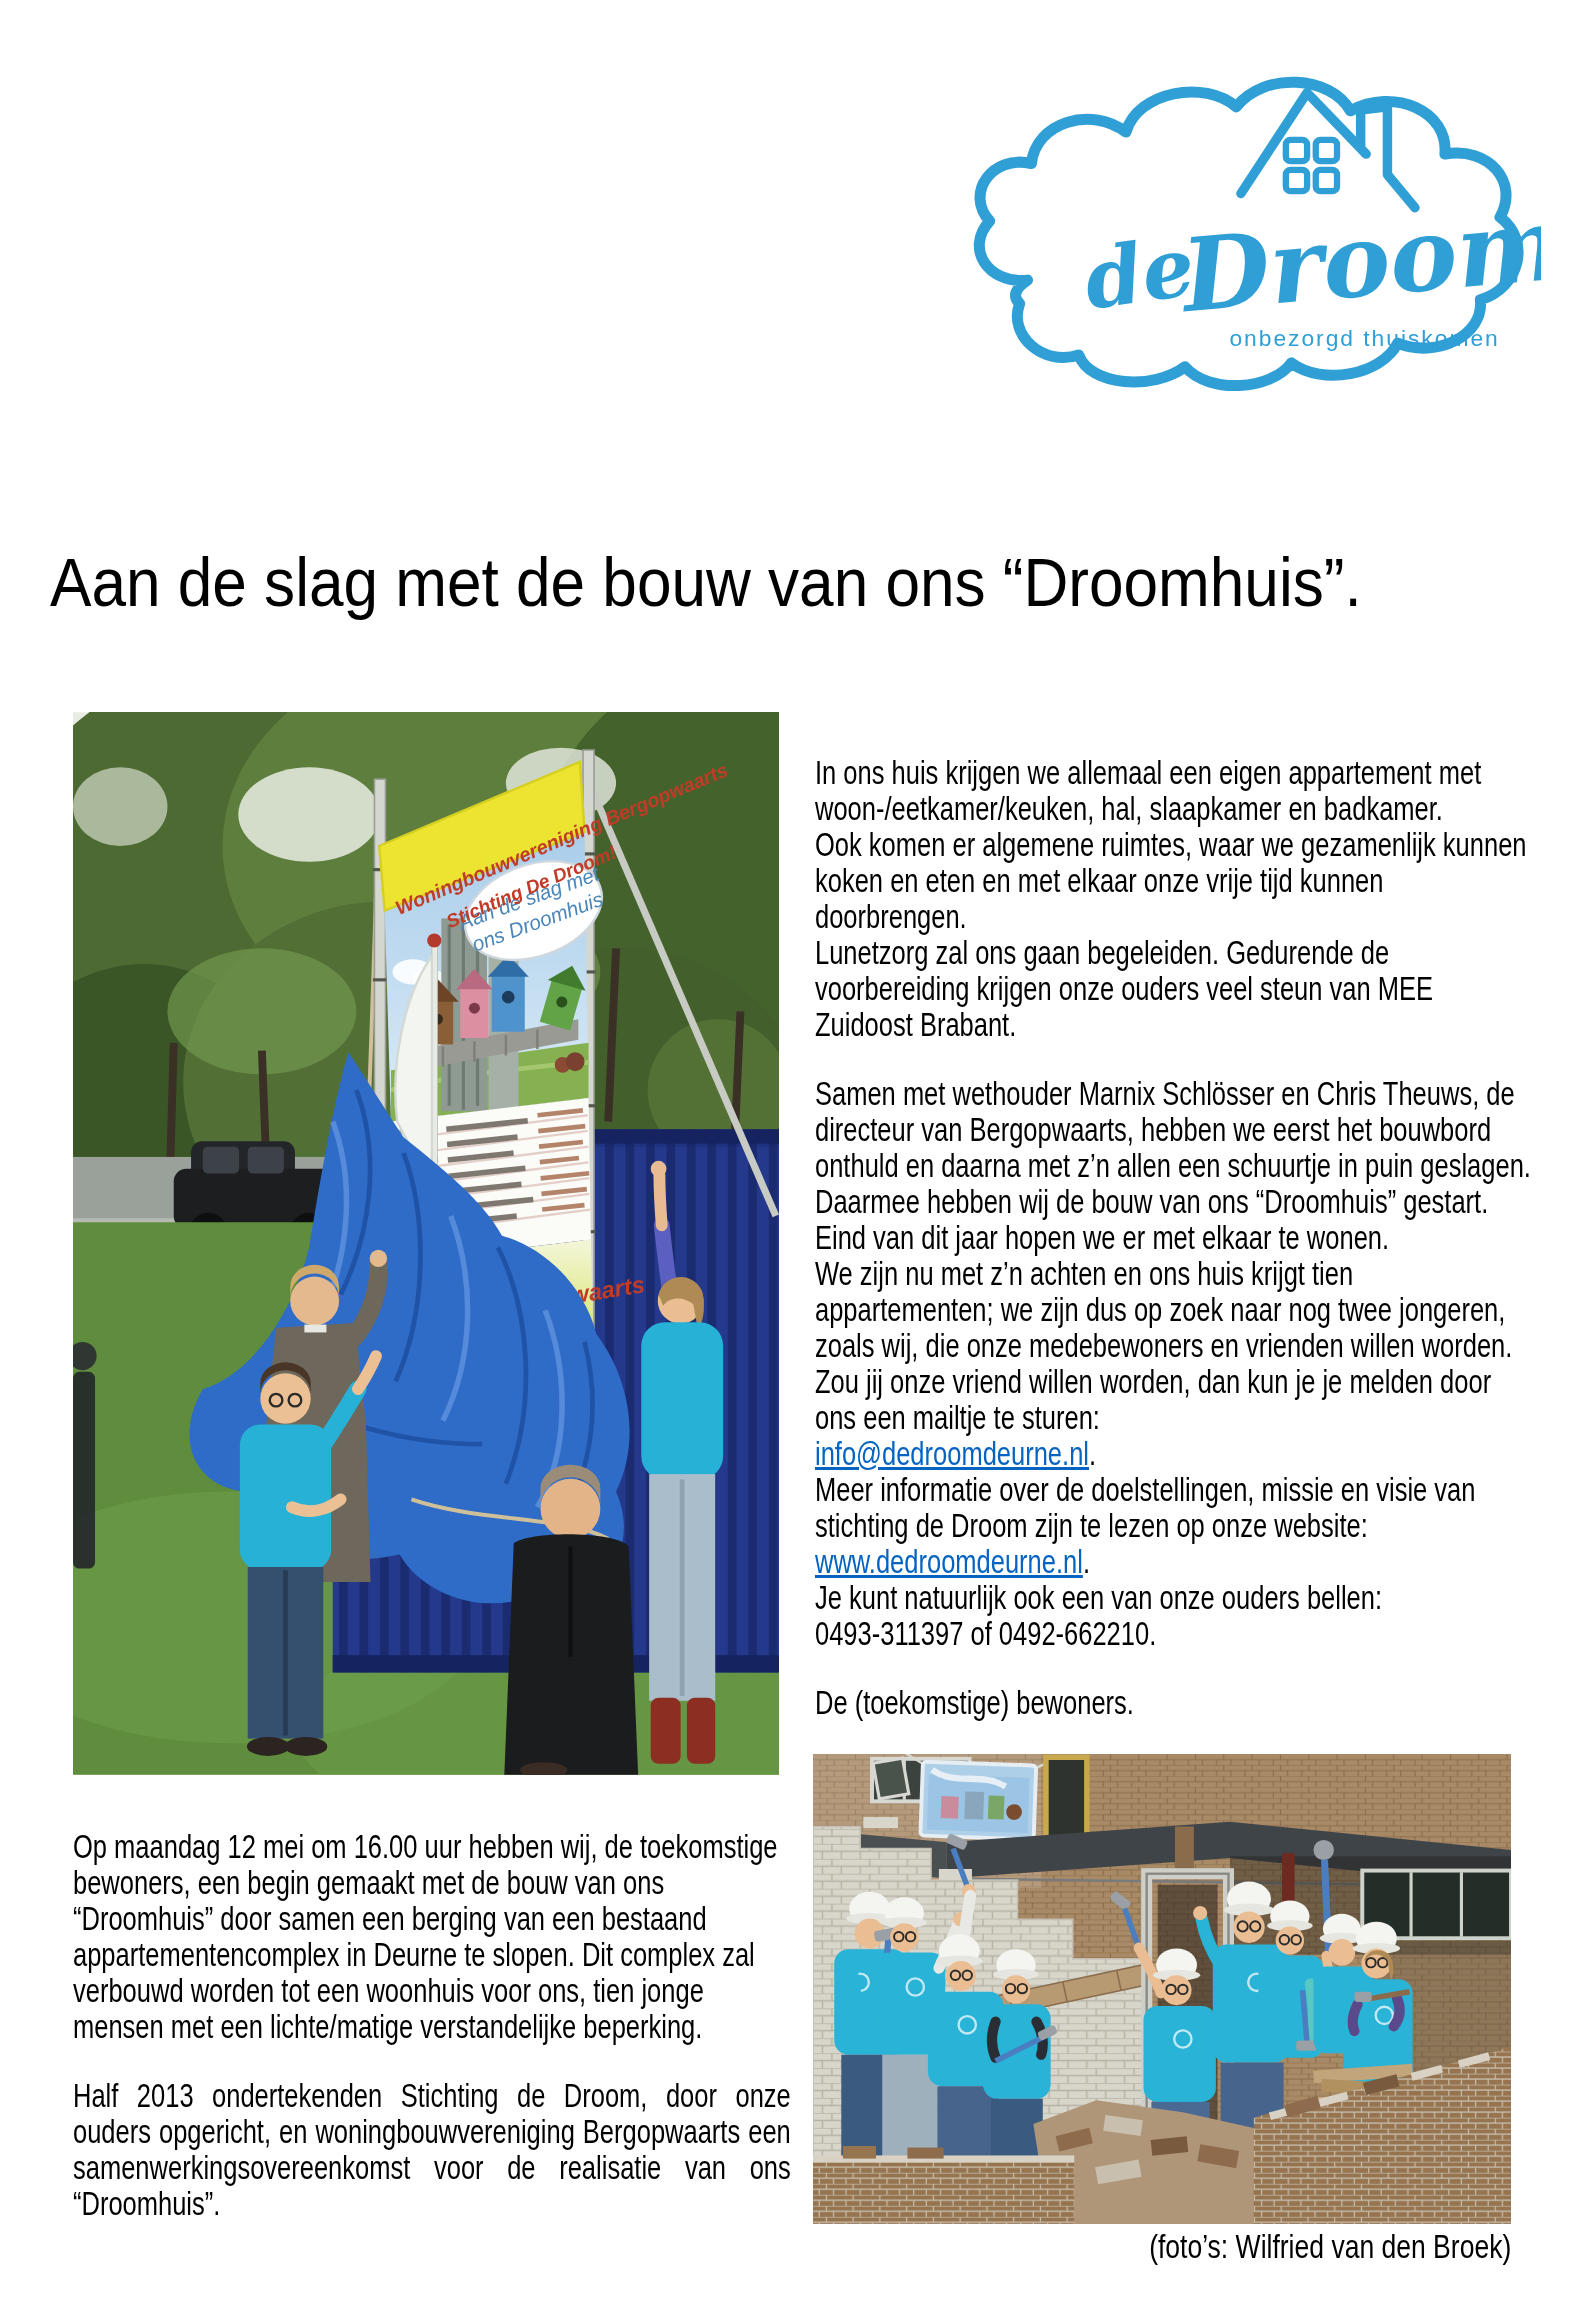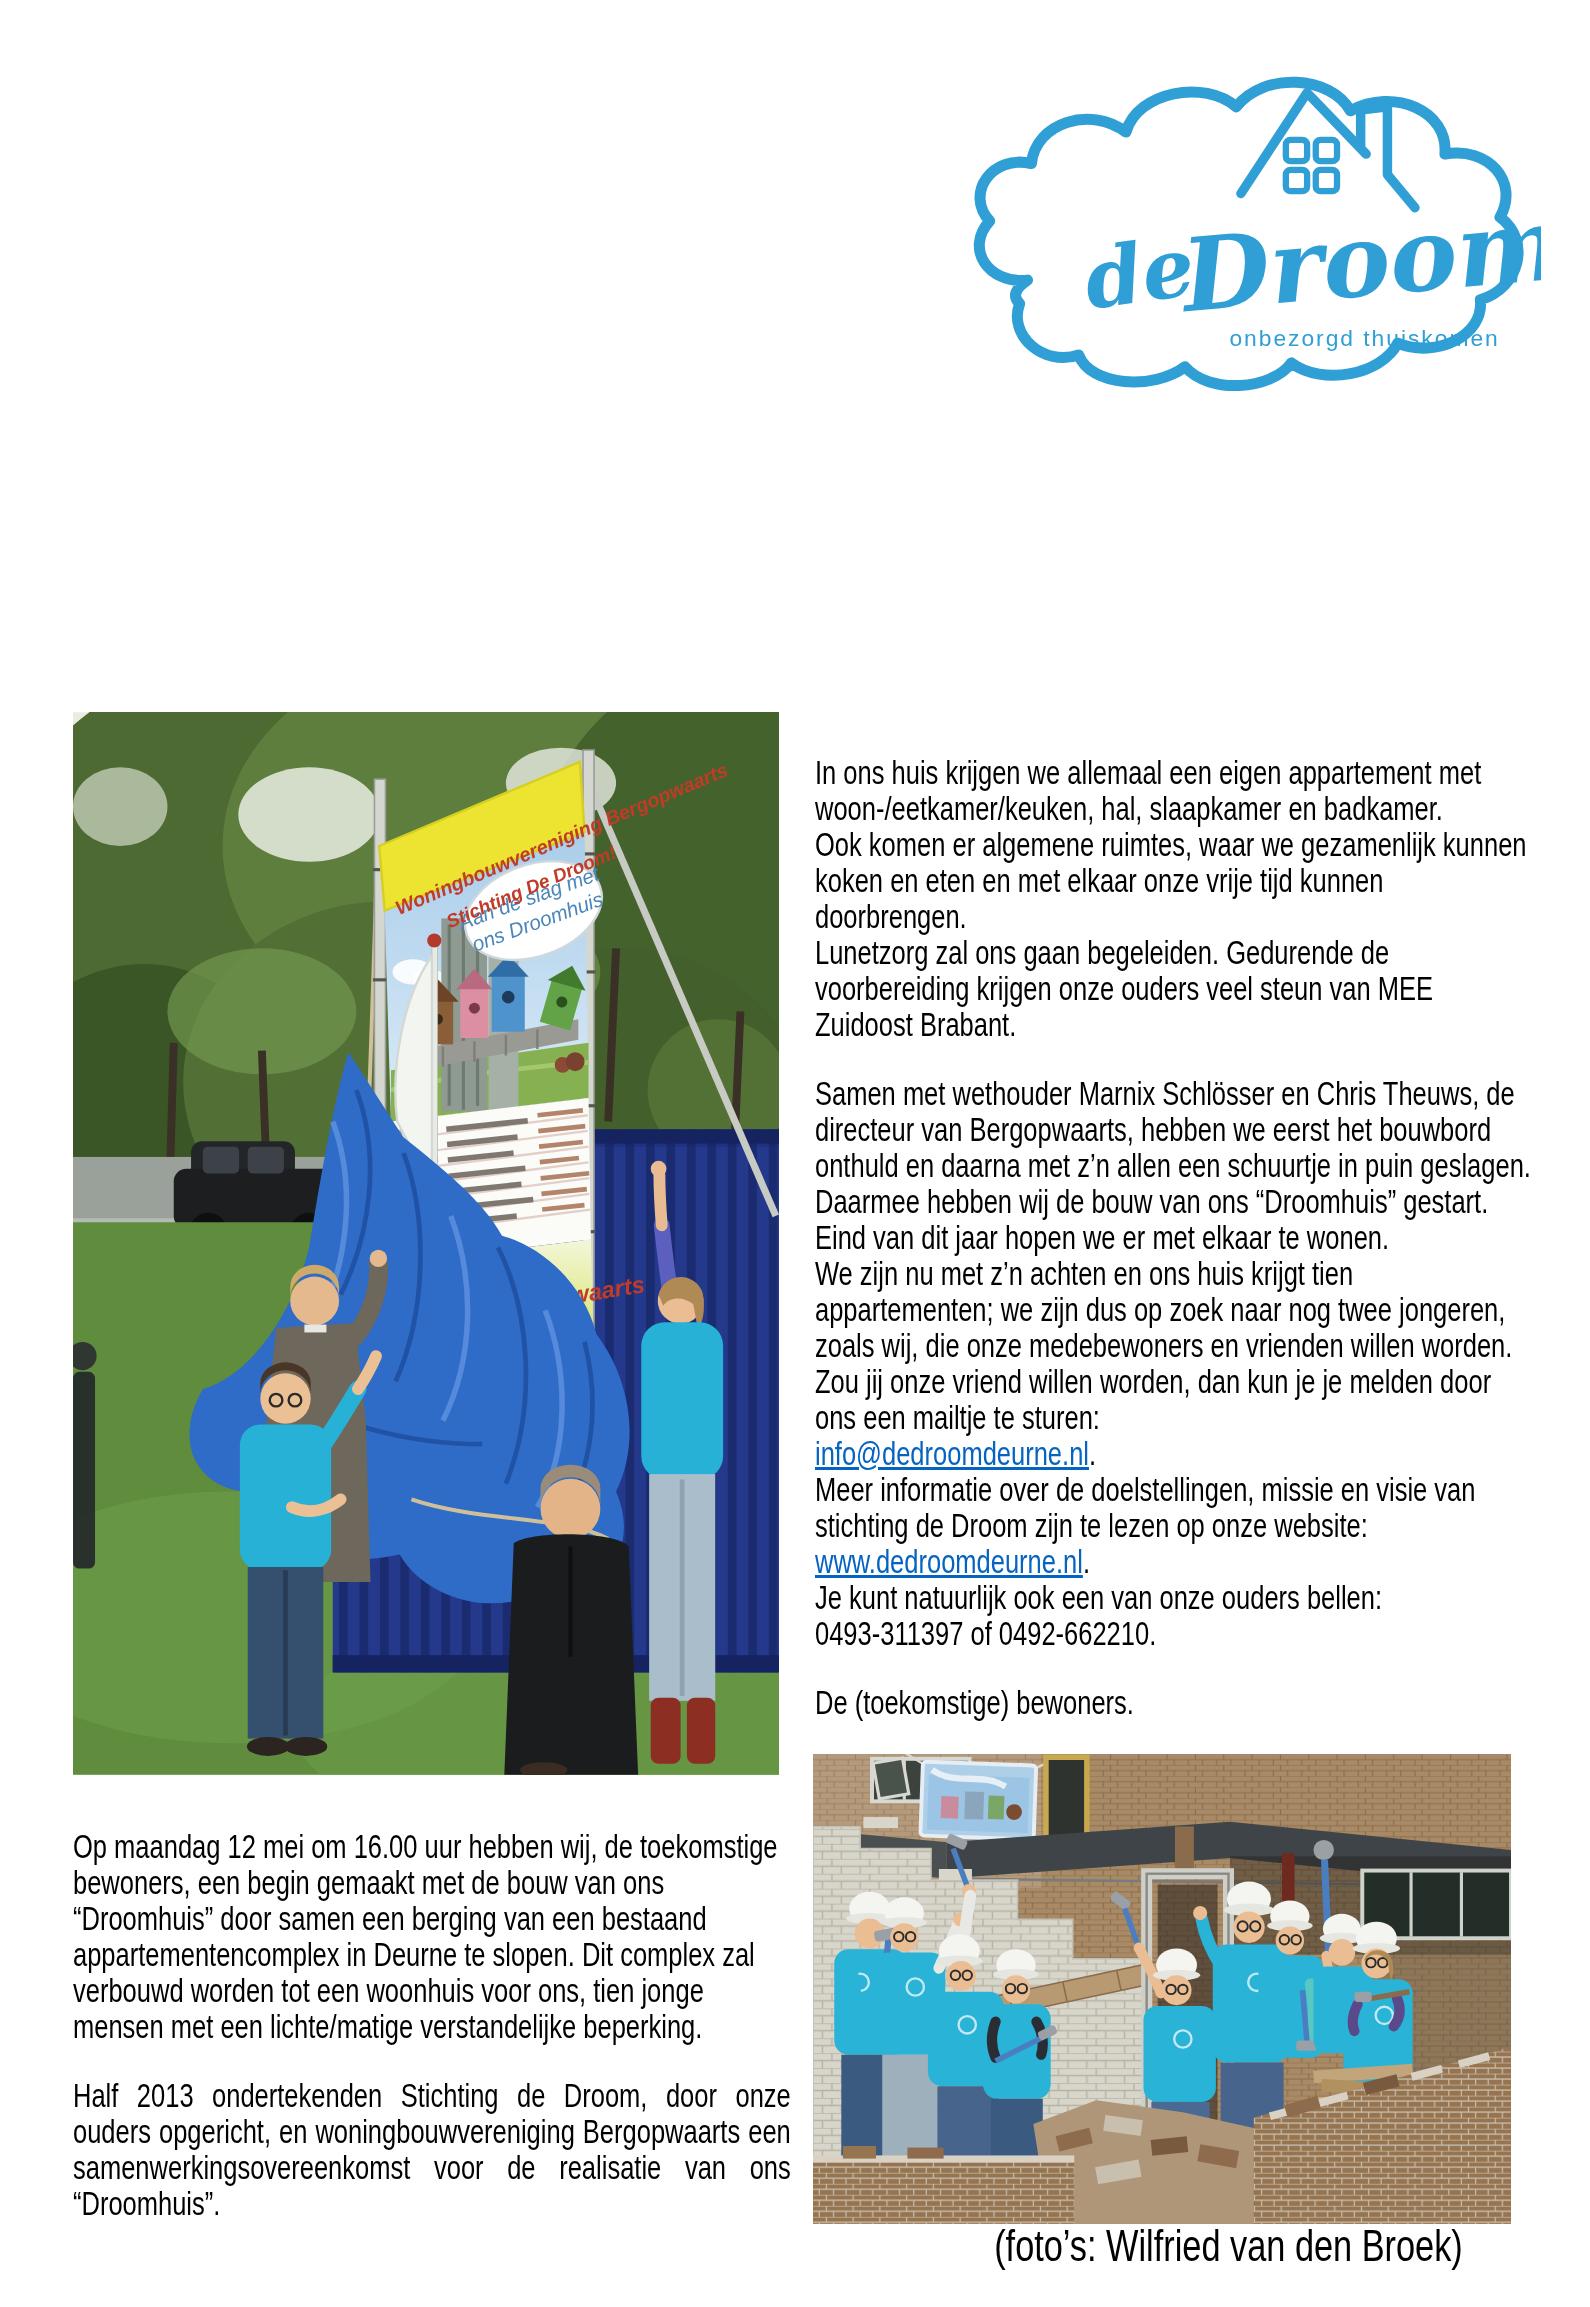--- a/index.html
+++ b/index.html
@@ -22,21 +22,21 @@
   a.doclink{color:#0563c1;text-decoration:underline;}
 
   .col-left-text{position:absolute;left:73px;top:1828px;width:718px;}
   .col-right-text{position:absolute;left:815px;top:754px;width:718px;}
 
   .photo-left{position:absolute;left:73px;top:712px;width:706px;height:1063px;overflow:hidden;}
   .photo-right{position:absolute;left:813px;top:1754px;width:698px;height:470px;overflow:hidden;}
   figure{margin:0;}
   svg{display:block;}
 
-  .caption{position:absolute;left:813px;top:2228px;width:698px;text-align:center;font-size:44px;line-height:36px;}
+  .caption{position:absolute;left:813px;top:2228px;width:698px;text-align:right;font-size:34px;line-height:36px;}
   .cond-r{display:inline-block;transform:scaleX(.78);transform-origin:100% 0;}
 </style>
 </head>
 <body>
 
 <div class="page">
 
   <div class="logo">
     <svg viewBox="0 0 772 486" width="608" height="383">
 
@@ -50,20 +50,23 @@
         <rect x="448" y="180" width="27" height="27" rx="6"></rect>
         <rect x="486" y="180" width="27" height="27" rx="6"></rect>
       </g>
 
       <text x="195" y="352" font-family="DejaVu Serif, serif" font-style="italic" font-weight="bold" font-size="104" fill="#2f9fd6" transform="rotate(-8 230 330)">de</text>
       <text x="318" y="348" font-family="DejaVu Serif, serif" font-style="italic" font-weight="bold" font-size="128" fill="#2f9fd6" transform="rotate(-5 450 320)">Droom</text>
       <text x="548" y="404" text-anchor="middle" font-size="29" letter-spacing="2.5" fill="#2f9fd6">onbezorgd thuiskomen</text>
     </svg>
   </div>
 
+  <div class="heading">
+    <span class="cond-h">Aan de slag met de bouw van ons “Droomhuis”.</span>
+  </div>
 
   <figure class="photo-left">
     <svg viewBox="0 0 897 1350" width="706" height="1063">
       <defs>
         <pattern id="corr" width="26" height="12" patternUnits="userSpaceOnUse">
           <rect width="26" height="12" fill="#24388c"></rect>
           <rect width="11" height="12" fill="#1a2b70"></rect>
         </pattern>
         <linearGradient id="limegrad" x1="0" y1="0" x2="0" y2="1">
           <stop offset="0" stop-color="#f4f6da"></stop>

